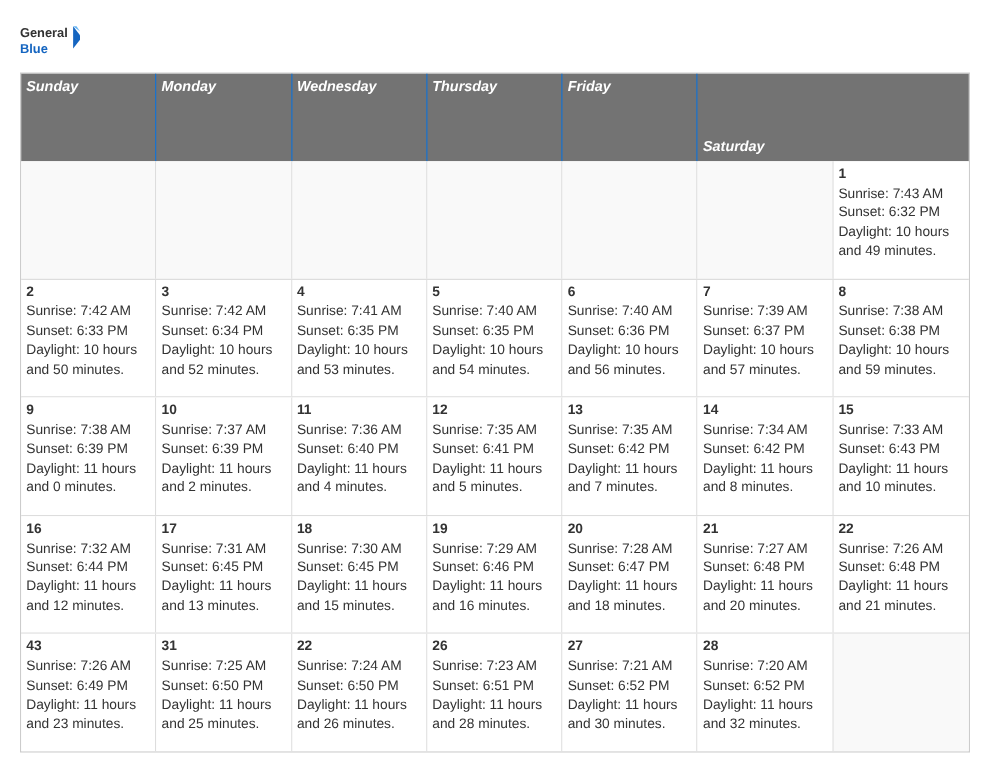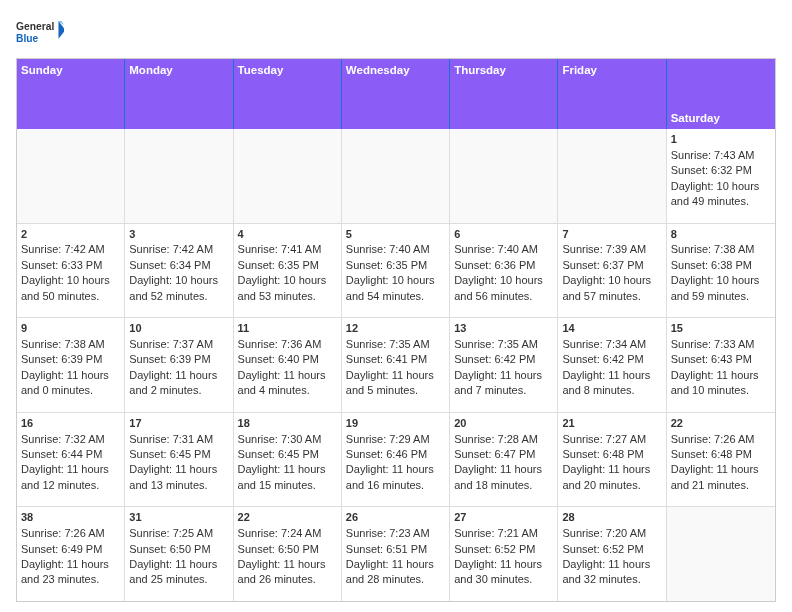--- a/index.html
+++ b/index.html
@@ -43,21 +43,22 @@
     }
     .calendar {
       flex: 1;
       display: flex;
       flex-direction: column;
       border: 1px solid #ccc;
     }
     .cal-header {
       display: grid;
       grid-template-columns: repeat(7, 1fr);
-      background: #8b5cf6;
+      background: #737373;
+      font-style: italic;
     }
     .cal-header-cell {
       color: #fff;
       font-size: 11.5px;
       font-weight: bold;
       padding: 5px 4px;
       border-right: 1px solid #1a72cc;
     }
     .cal-header-cell:last-child { border-right: none; margin-top: 48px; }
     .cal-body {
@@ -112,21 +113,20 @@
     <div class="title-block">
       <div class="month-title"></div>
       <div class="location"></div>
     </div>
   </div>
 
   <div class="calendar">
     <div class="cal-header">
     <div class="cal-header-cell">Sunday</div>
         <div class="cal-header-cell">Monday</div>
-        <div class="cal-header-cell">Tuesday</div>
         <div class="cal-header-cell">Wednesday</div>
         <div class="cal-header-cell">Thursday</div>
         <div class="cal-header-cell">Friday</div>
         <div class="cal-header-cell">Saturday</div>
       </div>
     <div class="cal-body">
     <div class="cal-row">
           <div class="cal-cell empty"></div>
           <div class="cal-cell empty"></div>
           <div class="cal-cell empty"></div>
@@ -156,21 +156,21 @@
         <div class="cal-row">
           <div class="cal-cell"><span class="day-num">16</span><span class="cell-text">Sunrise: 7:32 AM<br>Sunset: 6:44 PM<br>Daylight: 11 hours<br>and 12 minutes.</span></div>
           <div class="cal-cell"><span class="day-num">17</span><span class="cell-text">Sunrise: 7:31 AM<br>Sunset: 6:45 PM<br>Daylight: 11 hours<br>and 13 minutes.</span></div>
           <div class="cal-cell"><span class="day-num">18</span><span class="cell-text">Sunrise: 7:30 AM<br>Sunset: 6:45 PM<br>Daylight: 11 hours<br>and 15 minutes.</span></div>
           <div class="cal-cell"><span class="day-num">19</span><span class="cell-text">Sunrise: 7:29 AM<br>Sunset: 6:46 PM<br>Daylight: 11 hours<br>and 16 minutes.</span></div>
           <div class="cal-cell"><span class="day-num">20</span><span class="cell-text">Sunrise: 7:28 AM<br>Sunset: 6:47 PM<br>Daylight: 11 hours<br>and 18 minutes.</span></div>
           <div class="cal-cell"><span class="day-num">21</span><span class="cell-text">Sunrise: 7:27 AM<br>Sunset: 6:48 PM<br>Daylight: 11 hours<br>and 20 minutes.</span></div>
           <div class="cal-cell"><span class="day-num">22</span><span class="cell-text">Sunrise: 7:26 AM<br>Sunset: 6:48 PM<br>Daylight: 11 hours<br>and 21 minutes.</span></div>
         </div>
         <div class="cal-row">
-          <div class="cal-cell"><span class="day-num">38</span><span class="cell-text">Sunrise: 7:26 AM<br>Sunset: 6:49 PM<br>Daylight: 11 hours<br>and 23 minutes.</span></div>
+          <div class="cal-cell"><span class="day-num">43</span><span class="cell-text">Sunrise: 7:26 AM<br>Sunset: 6:49 PM<br>Daylight: 11 hours<br>and 23 minutes.</span></div>
           <div class="cal-cell"><span class="day-num">31</span><span class="cell-text">Sunrise: 7:25 AM<br>Sunset: 6:50 PM<br>Daylight: 11 hours<br>and 25 minutes.</span></div>
           <div class="cal-cell"><span class="day-num">22</span><span class="cell-text">Sunrise: 7:24 AM<br>Sunset: 6:50 PM<br>Daylight: 11 hours<br>and 26 minutes.</span></div>
           <div class="cal-cell"><span class="day-num">26</span><span class="cell-text">Sunrise: 7:23 AM<br>Sunset: 6:51 PM<br>Daylight: 11 hours<br>and 28 minutes.</span></div>
           <div class="cal-cell"><span class="day-num">27</span><span class="cell-text">Sunrise: 7:21 AM<br>Sunset: 6:52 PM<br>Daylight: 11 hours<br>and 30 minutes.</span></div>
           <div class="cal-cell"><span class="day-num">28</span><span class="cell-text">Sunrise: 7:20 AM<br>Sunset: 6:52 PM<br>Daylight: 11 hours<br>and 32 minutes.</span></div>
           <div class="cal-cell empty"></div>
         </div>
       </div>
   </div>
 </div>

